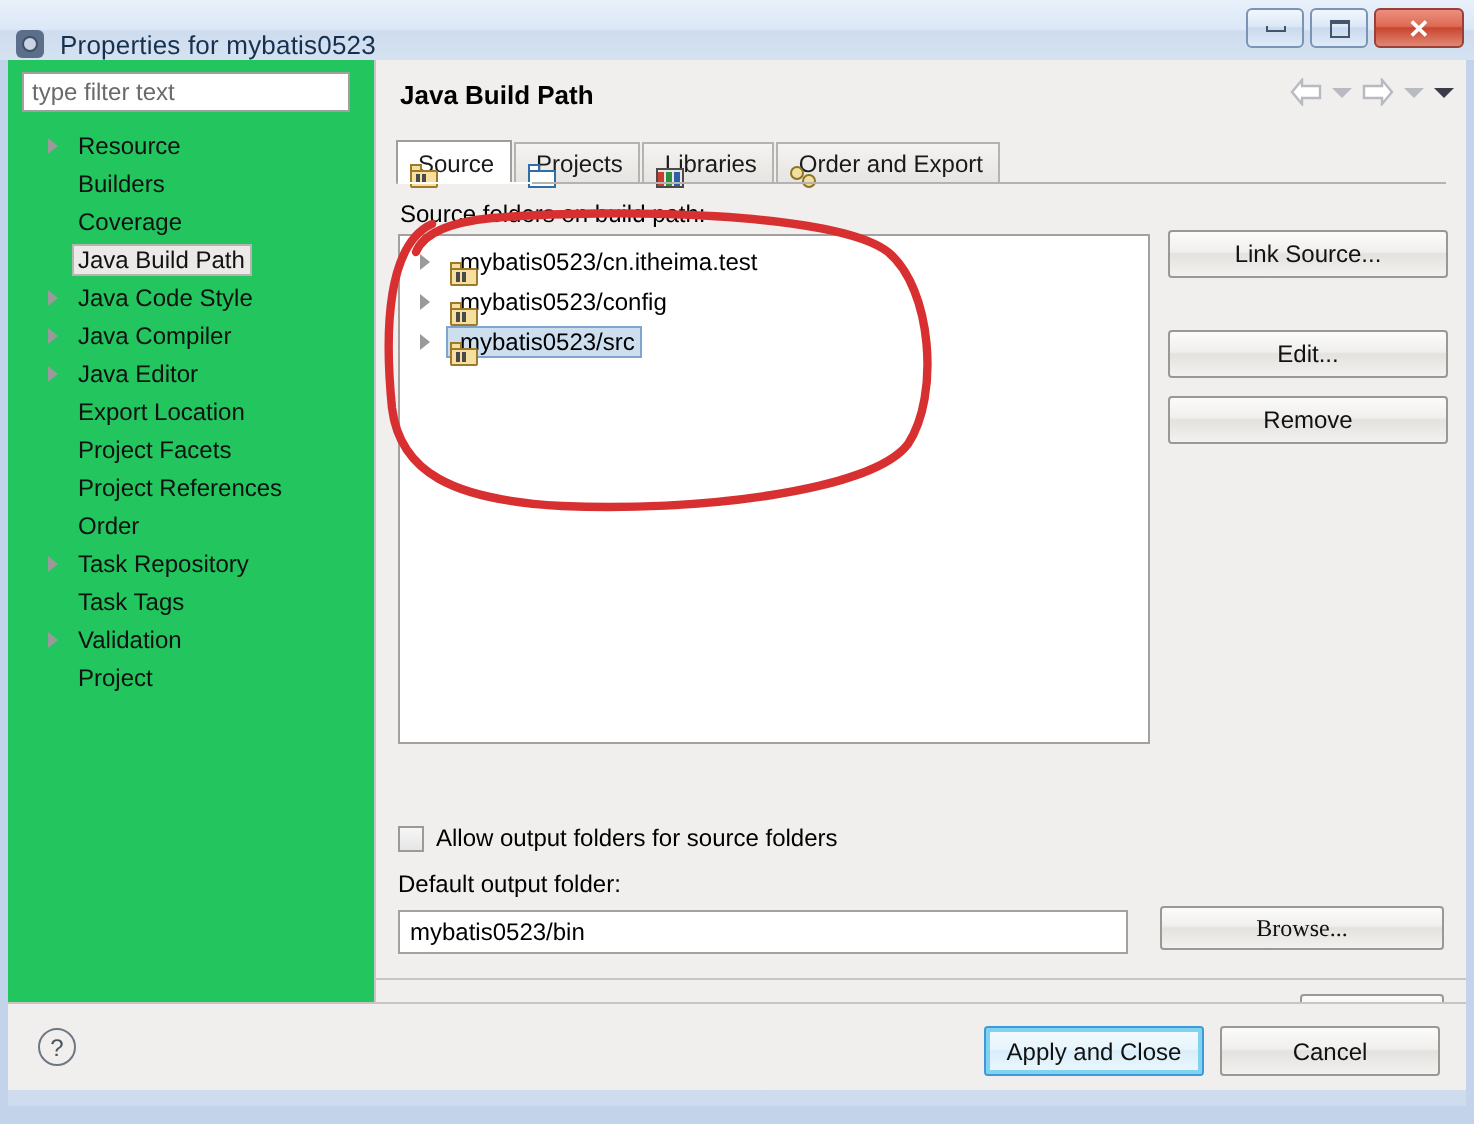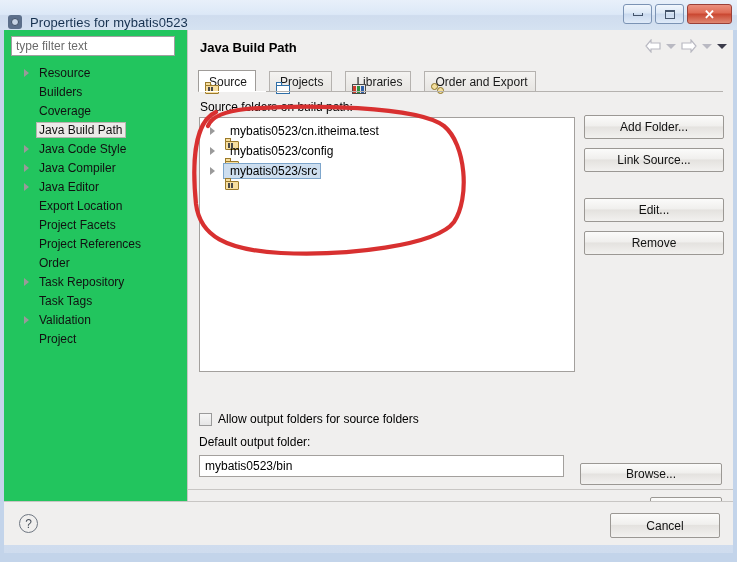--- a/index.html
+++ b/index.html
@@ -196,21 +196,21 @@
     display: flex;
     align-items: center;
     gap: 4px;
     padding: 0 8px 0 6px;
     border: 1px solid #b5b2af;
     border-bottom: none;
     background: linear-gradient(to bottom, #f4f3f1 0%, #e6e4e1 100%);
     font-size: 12px;
     color: #1a1a1a;
     box-sizing: border-box;
-    margin-right: 13px;
+    margin-right: 1px;
   }
   .tab.active {
     background: #ffffff;
     border-color: #9f9c99;
     height: 22px;
     font-weight: normal;
   }
   .tab-underline {
     position: absolute;
     left: 10px; top: 61px;
@@ -320,21 +320,21 @@
   .list-row .twisty {
     width: 0; height: 0;
     border-left: 5px solid #9a9a9a;
     border-top: 4px solid transparent;
     border-bottom: 4px solid transparent;
     margin-right: 8px;
     flex: none;
   }
   .list-row .row-inner {
     display: flex;
-    align-items: flex-end;
+    align-items: center;
     gap: 5px;
     padding: 1px 4px 1px 2px;
   }
   .list-row.selected .row-inner {
     background: #cddeef;
     border: 1px solid #7ea6cc;
     padding: 0px 3px 0px 1px;
   }
 
   .side-buttons {
@@ -381,21 +381,21 @@
     width: 365px; height: 22px;
     background: #ffffff;
     border: 1px solid #a3a09d;
     box-sizing: border-box;
     display: flex; align-items: center;
     padding-left: 5px;
     font-size: 12px;
   }
   .browse-btn {
     position: absolute;
-    left: 392px; top: 433px;
+    left: 392px; top: 423px; font-family: Liberation Serif, serif;
   }
   .apply-sep {
     position: absolute;
     left: 0; top: 459px;
     width: 545px; height: 1px;
     background: #c8c6c4;
   }
   .apply-btn {
     position: absolute;
     left: 462px; top: 467px;
@@ -617,21 +617,20 @@
           <div class="list-row selected">
             <div class="twisty"></div>
             <div class="row-inner">
               <span><span class="ic ic-pkg"><span class="tabtop"></span><span class="body"></span><span class="bar1"></span><span class="bar2"></span></span></span>
               <span>mybatis0523/src</span>
             </div>
           </div>
         </div>
 
       <div class="side-buttons" id="side-buttons">
-          <div class="btn">Add Folder...</div>
           <div class="btn">Link Source...</div>
           <div class="spacer"></div>
           <div class="btn">Edit...</div>
           <div class="btn">Remove</div>
         </div>
 
       <div class="checkbox-row">
         <div class="checkbox"></div>
         <span>Allow output folders for source folders</span>
       </div>
@@ -642,20 +641,21 @@
 
       <div class="apply-sep"></div>
       <div class="btn apply-btn">Apply</div>
     </div>
   </div>
 
   <div class="footer-sep"></div>
   <div class="footer"></div>
   <div class="help-icon">?</div>
   <div class="footer-buttons">
+    <div class="btn-wide default">Apply and Close</div>
     <div class="btn-wide">Cancel</div>
   </div>
 
   <svg class="annotation" viewBox="0 0 290 160">
     <path d="M 30 8 C 8 18, 6 60, 10 100 C 14 132, 40 146, 95 149 C 160 152, 250 142, 268 118
              C 284 94, 280 40, 258 22 C 232 2, 120 0, 60 5 C 40 7, 26 12, 22 22" fill="none" stroke="#d83030" stroke-width="4.2" stroke-linecap="round"></path>
   </svg>
 </div>
 
 </body></html>

